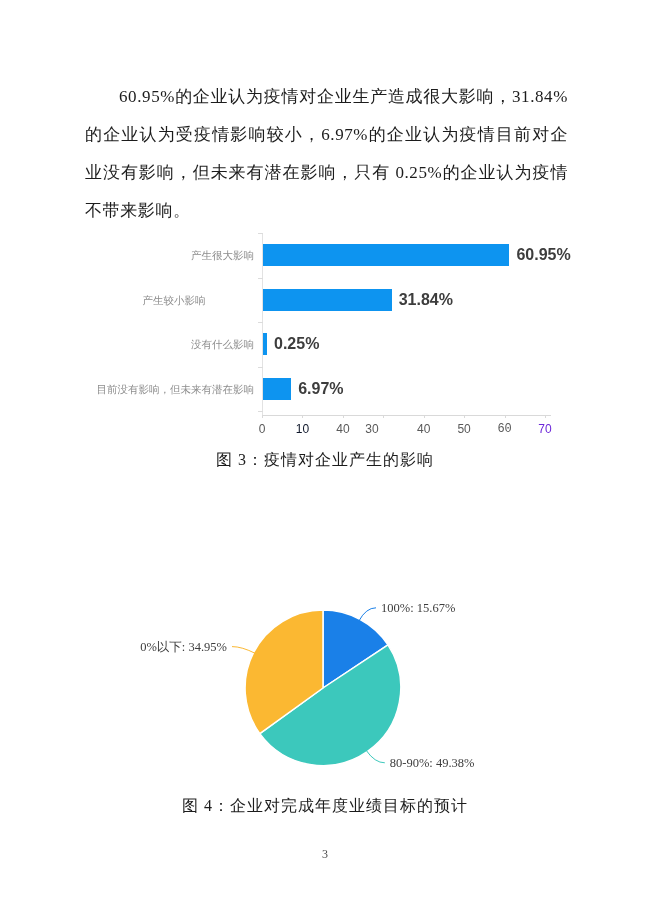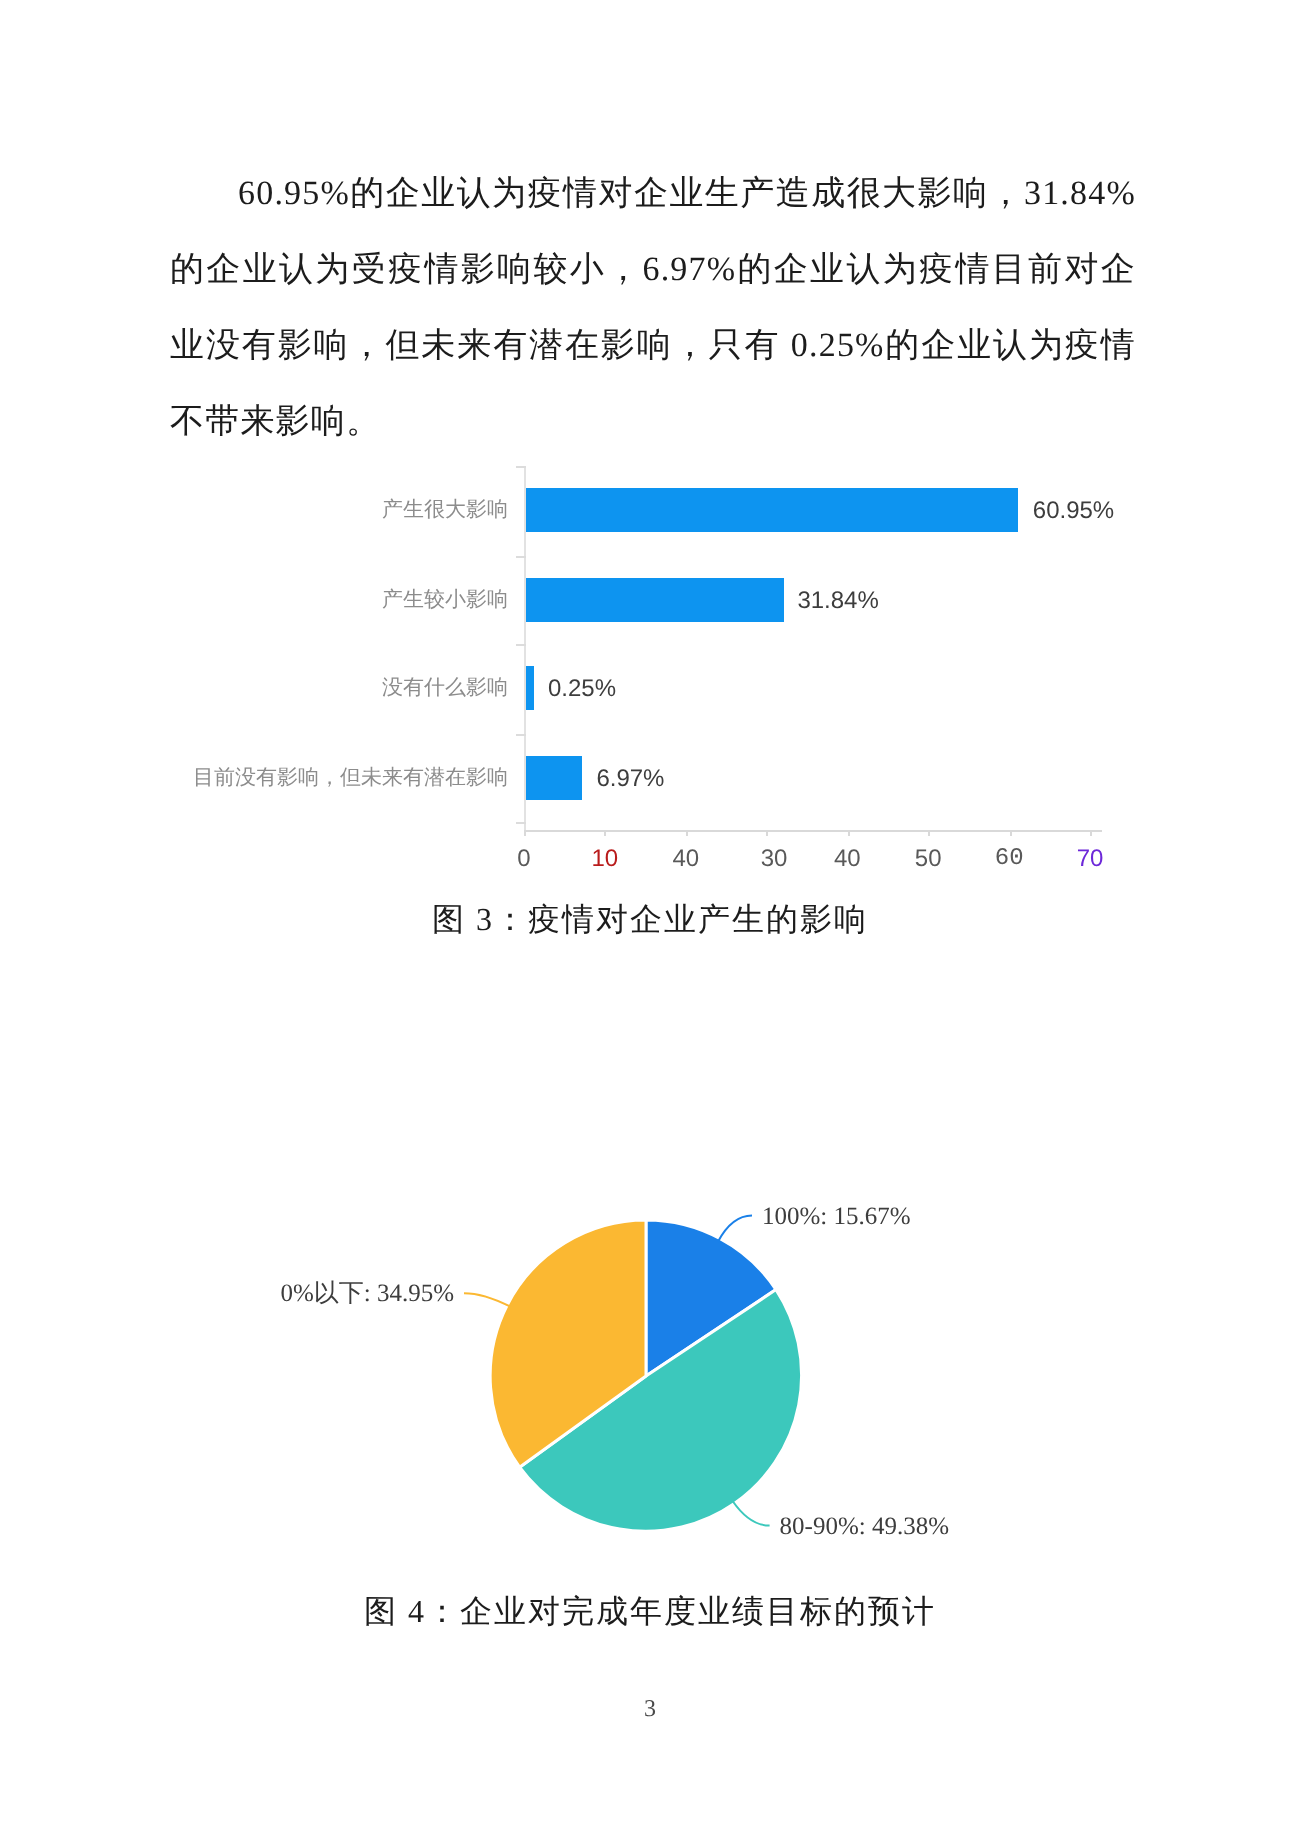--- a/index.html
+++ b/index.html
@@ -34,21 +34,21 @@
   .bar-chart .y-axis { position:absolute; background:#e2e2e2; width:1px; }
   .bar-chart .x-axis { position:absolute; background:#d9d9d9; height:1px; }
   .bar-chart .band-tick { position:absolute; width:5px; height:1px; background:#dcdcdc; }
   .bar-chart .x-tick { position:absolute; width:1px; height:3px; background:#d9d9d9; }
   .bar-chart .bar-cat {
     position:absolute; text-align:right; white-space:nowrap;
     font-size:10.5px; color:#8c8c8c;
   }
   .bar-chart .bar-rect { position:absolute; }
   .bar-chart .bar-val {
-    position:absolute; font-size:12px; color:#3d3d3d; white-space:nowrap;
+    position:absolute; font-size:16px; color:#3d3d3d; white-space:nowrap;font-weight:bold;
   }
   .bar-chart .x-tick-label {
     position:absolute; width:34px; text-align:center;
     font-size:12px; color:#595959;
   }
   
   .pie-chart { position:absolute; left:140px; top:584px; width:380px; height:212px; }
   .pie-chart svg { display:block; }
   .pie-chart text {
     font-family:"Liberation Serif","DejaVu Serif",serif;
@@ -67,37 +67,37 @@
         <div class="y-axis" style="left: 162px; top: 7px; height: 182px;"></div>
         <div class="x-axis" style="left: 162px; top: 189px; width: 289px;"></div>
         <div class="band-tick" style="left: 158px; top: 7px;"></div>
         <div class="band-tick" style="left: 158px; top: 51.6px;"></div>
         <div class="band-tick" style="left: 158px; top: 96.2px;"></div>
         <div class="band-tick" style="left: 158px; top: 140.8px;"></div>
         <div class="band-tick" style="left: 158px; top: 185.4px;"></div>
         <div class="bar-cat" style="left: -6px; width: 160px; top: 18px; height: 22px; line-height: 22px; color: rgb(140, 140, 140);">产生很大影响</div>
         <div class="bar-rect" style="left: 163px; top: 18px; width: 246.4px; height: 22px; background: rgb(13, 148, 240);"></div>
         <div class="bar-val" style="left: 416.4px; top: 18px; height: 22px; line-height: 22px; color: rgb(61, 61, 61);">60.95%</div>
-        <div class="bar-cat" style="left: -6px; width: 160px; top: 62.6px; height: 22px; line-height: 22px; color: rgb(140, 140, 140);">产生较小影响</div>
+        <div class="bar-cat" style="left: -6px; width: 160px; top: 62.6px; height: 22px; line-height: 22px; color: rgb(140, 140, 140); text-align: center;">产生较小影响</div>
         <div class="bar-rect" style="left: 163px; top: 62.6px; width: 128.7px; height: 22px; background: rgb(13, 148, 240);"></div>
         <div class="bar-val" style="left: 298.7px; top: 62.6px; height: 22px; line-height: 22px; color: rgb(61, 61, 61);">31.84%</div>
         <div class="bar-cat" style="left: -6px; width: 160px; top: 107.2px; height: 22px; line-height: 22px; color: rgb(140, 140, 140);">没有什么影响</div>
         <div class="bar-rect" style="left: 163px; top: 107.2px; width: 4px; height: 22px; background: rgb(13, 148, 240);"></div>
         <div class="bar-val" style="left: 174px; top: 107.2px; height: 22px; line-height: 22px; color: rgb(61, 61, 61);">0.25%</div>
         <div class="bar-cat" style="left: -6px; width: 160px; top: 151.8px; height: 22px; line-height: 22px; color: rgb(140, 140, 140);">目前没有影响，但未来有潜在影响</div>
         <div class="bar-rect" style="left: 163px; top: 151.8px; width: 28.2px; height: 22px; background: rgb(13, 148, 240);"></div>
         <div class="bar-val" style="left: 198.2px; top: 151.8px; height: 22px; line-height: 22px; color: rgb(61, 61, 61);">6.97%</div>
         <div class="x-tick" style="left: 162px; top: 189px;"></div>
         <div class="x-tick-label" style="left: 145px; top: 196px; color: rgb(89, 89, 89);">0</div>
         <div class="x-tick" style="left: 202.4px; top: 189px;"></div>
-        <div class="x-tick-label" style="left: 185.4px; top: 196px; color: #b91c1c;">10</div>
+        <div class="x-tick-label" style="left: 185.4px; top: 196px; color: #0f172a;">10</div>
         <div class="x-tick" style="left: 242.9px; top: 189px;"></div>
         <div class="x-tick-label" style="left: 225.9px; top: 196px; color: rgb(89, 89, 89);">40</div>
         <div class="x-tick" style="left: 283.3px; top: 189px;"></div>
-        <div class="x-tick-label" style="left: 270px; top: 196px; color: rgb(89, 89, 89);">30</div>
+        <div class="x-tick-label" style="left: 255px; top: 196px; color: rgb(89, 89, 89);">30</div>
         <div class="x-tick" style="left: 323.7px; top: 189px;"></div>
         <div class="x-tick-label" style="left: 306.7px; top: 196px; color: rgb(89, 89, 89);">40</div>
         <div class="x-tick" style="left: 364.1px; top: 189px;"></div>
         <div class="x-tick-label" style="left: 347.1px; top: 196px; color: rgb(89, 89, 89);">50</div>
         <div class="x-tick" style="left: 404.6px; top: 189px;"></div>
         <div class="x-tick-label" style="left: 387.6px; top: 196px; color: rgb(89, 89, 89); font-family: Liberation Mono, monospace;">60</div>
         <div class="x-tick" style="left: 445px; top: 189px;"></div>
         <div class="x-tick-label" style="left: 428px; top: 196px; color: #6d28d9;">70</div>
       </div>
   </div>

